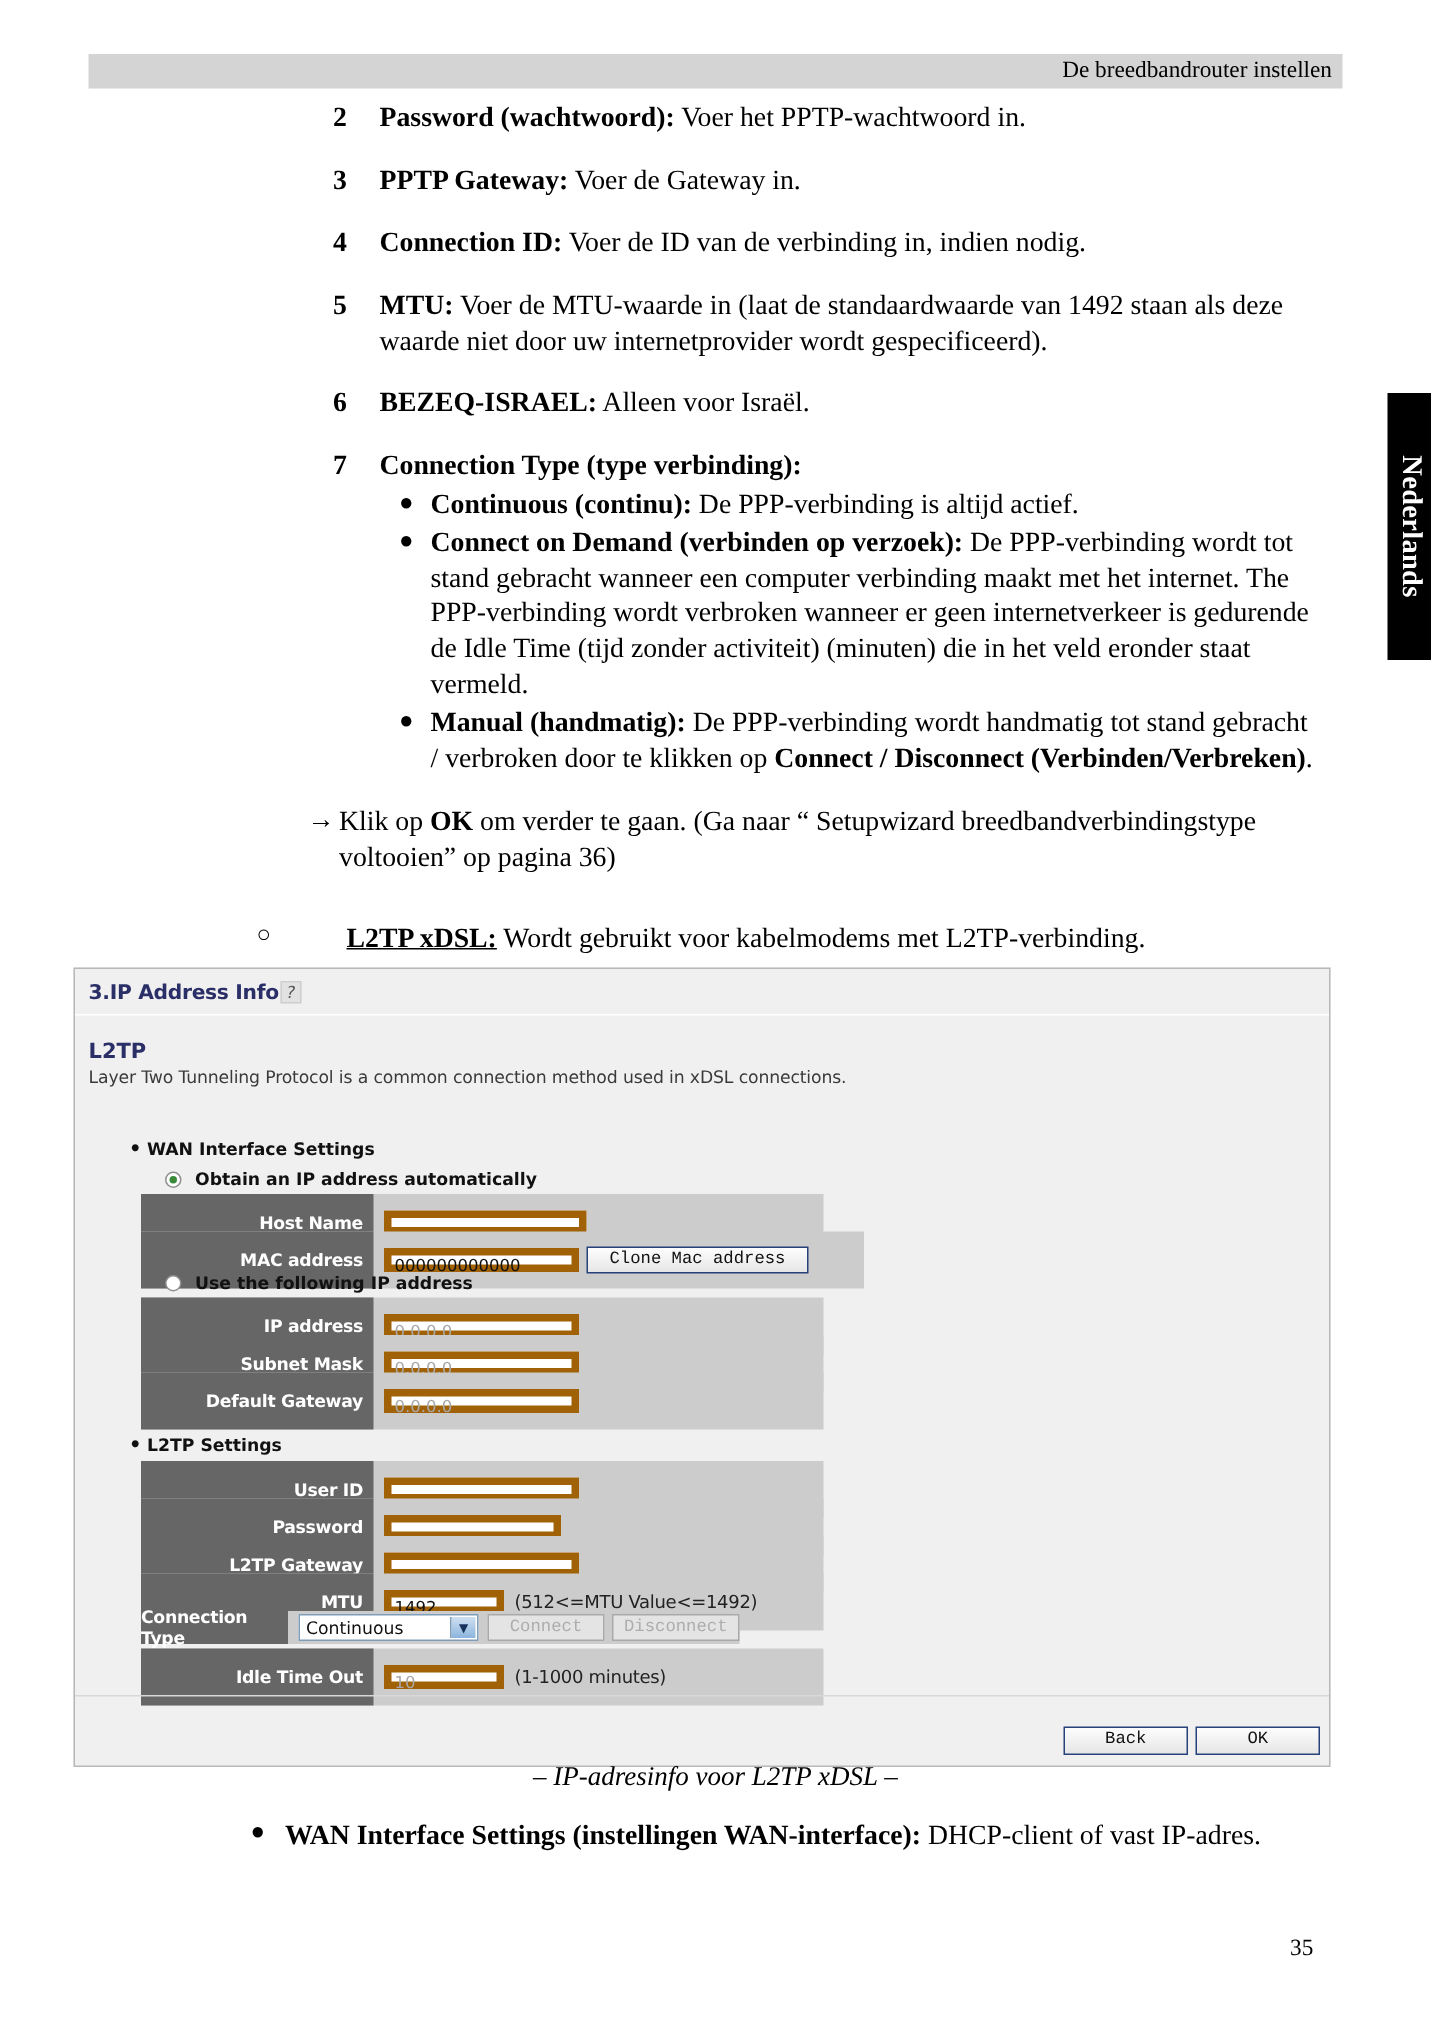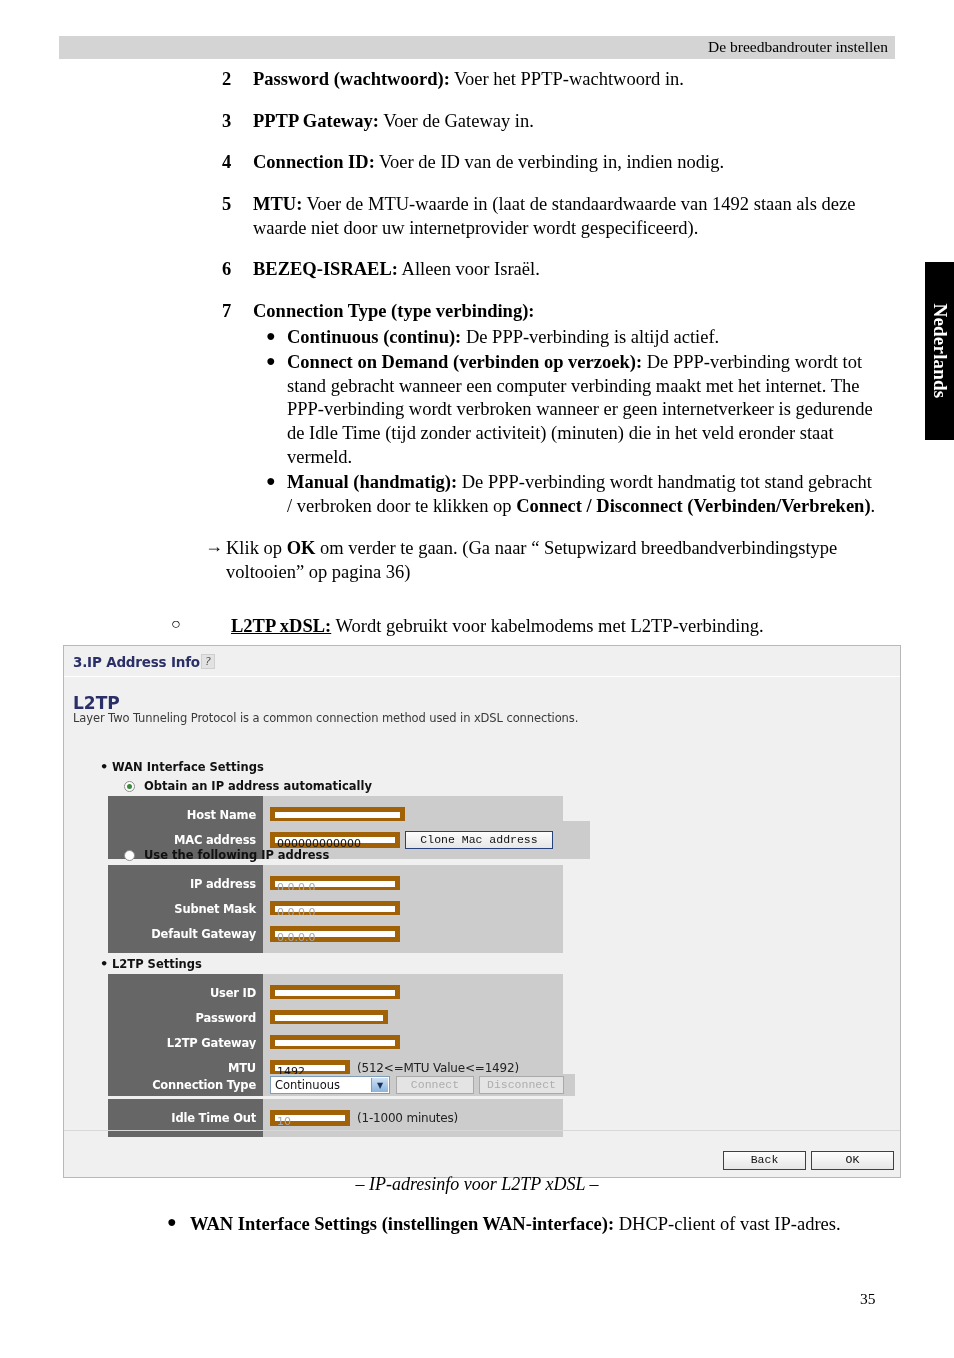--- a/index.html
+++ b/index.html
@@ -136,21 +136,21 @@
   }
   .circle-para .uhead {
     font-weight: bold;
     text-decoration: underline;
     margin-left: 38px;
   }
 
   
   .shot {
     position: absolute;
-    left: 63px;
+    left: 49px;
     top: 645px;
     width: 838px;
     height: 533px;
     background: #f0f0f0;
     border: 1px solid #b8b8b8;
     box-sizing: border-box;
     font-family: "DejaVu Sans", sans-serif;
     overflow: hidden;
   }
   .shot-inner { position: relative; width: 100%; height: 100%; }
@@ -186,21 +186,21 @@
     top: 30px;
     width: 100%;
     height: 1px;
     background: #ffffff;
   }
 
   .sec-title {
     position: absolute;
     left: 9px;
     top: 47px;
-    font-size: 17px;
+    font-size: 14px;
     font-weight: bold;
     color: #2b2f68;
   }
   .sec-desc {
     position: absolute;
     left: 9px;
     top: 65px;
     font-size: 11.5px;
     color: #3a3a3a;
     white-space: nowrap;
@@ -549,21 +549,21 @@
     </div>
 
     <div class="frow" style="left:44px; top:403px; width:455px;">
       <div class="lbl">MTU</div>
       <div class="fieldwrap">
         <div class="txt" style="width:80px;">1492</div>
         <span class="hint">(512&lt;=MTU Value&lt;=1492)</span>
       </div>
     </div>
 
-    <div class="frow" style="left:44px; top:428px; width:467px; height:22px;">
+    <div class="frow" style="left:44px; top:428px; width:399px; height:22px;">
       <div class="lbl">Connection Type</div>
       <div class="fieldwrap">
         <div class="sel" style="width:120px;">
           <span>Continuous</span>
           <span class="arrowbox">▼</span>
         </div>
         <div class="btn flat" style="width:78px; margin-left:6px;">Connect</div>
         <div class="btn flat" style="width:85px; margin-left:5px;">Disconnect</div>
       </div>
     </div>

